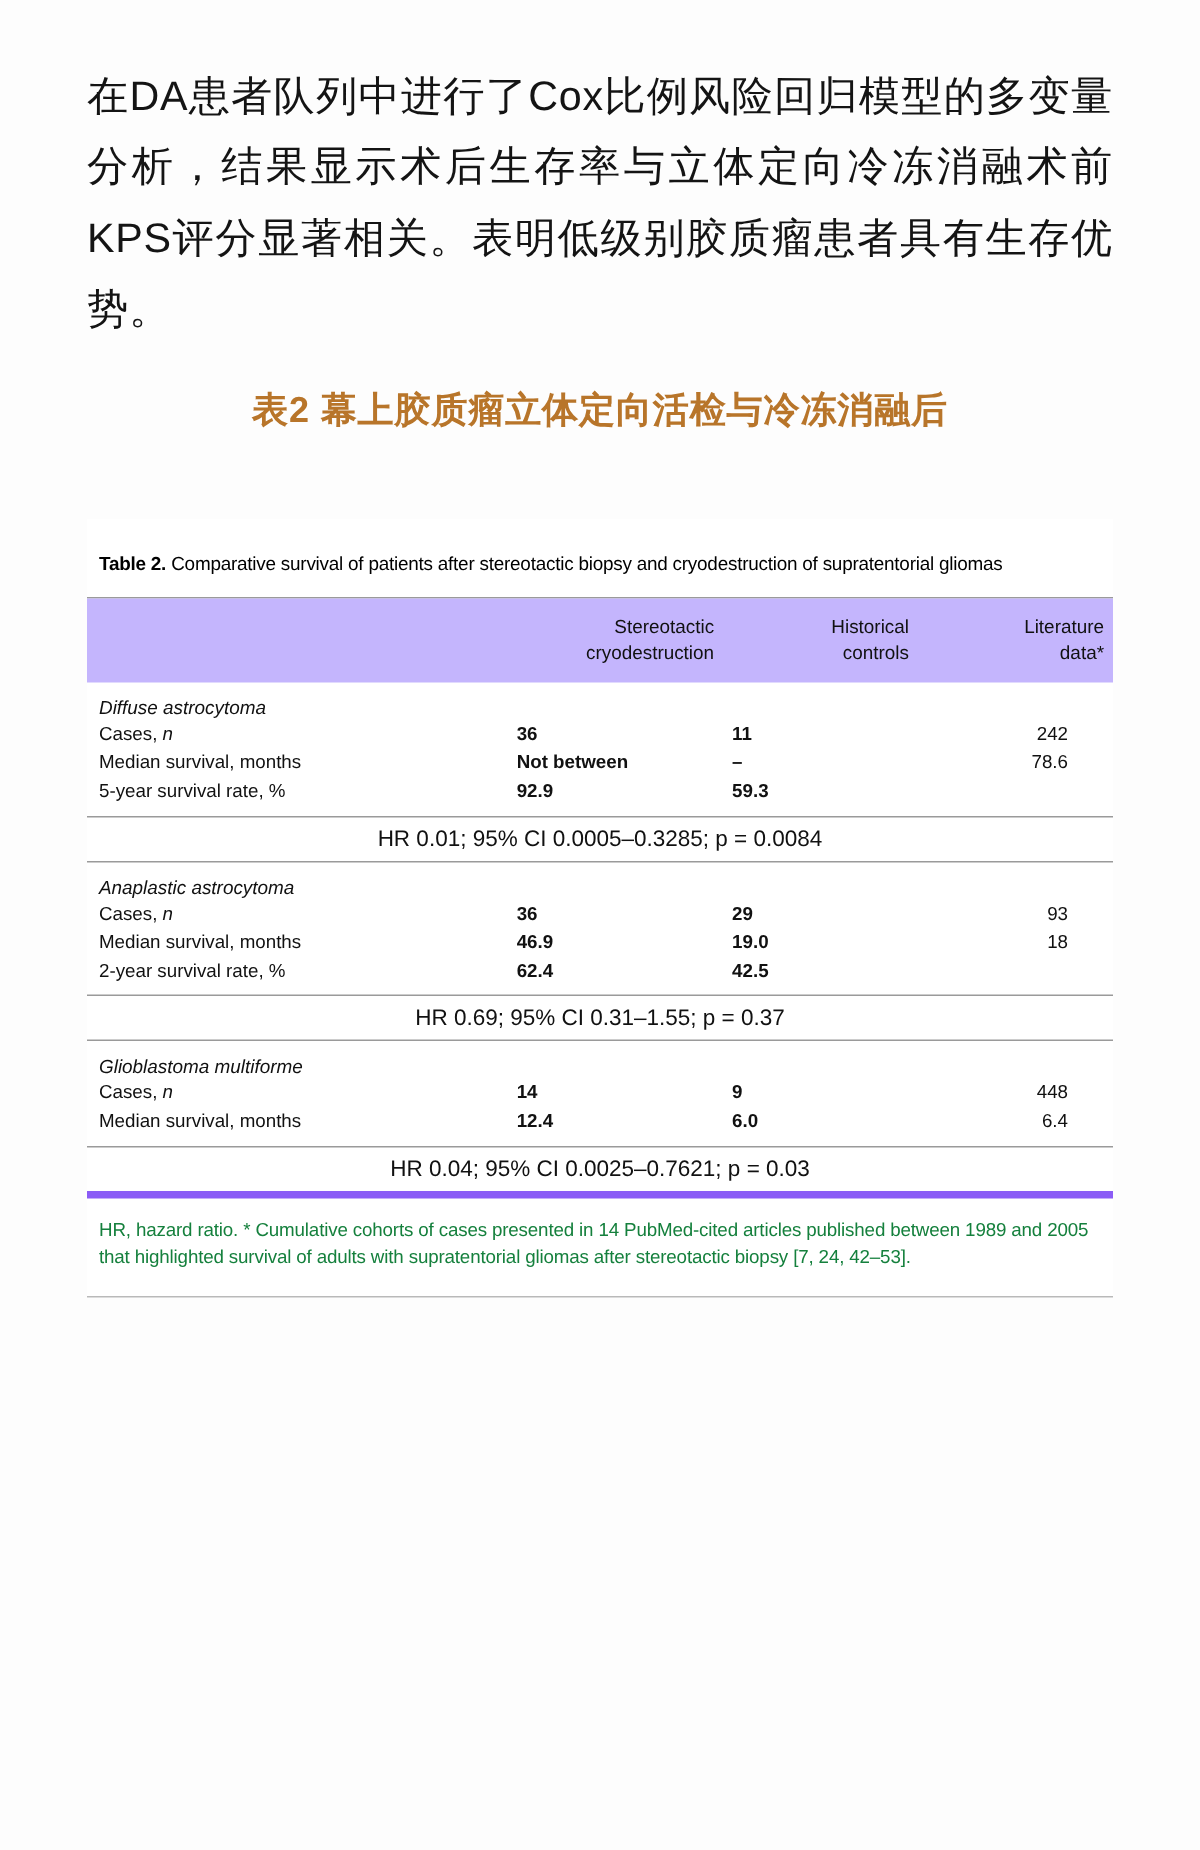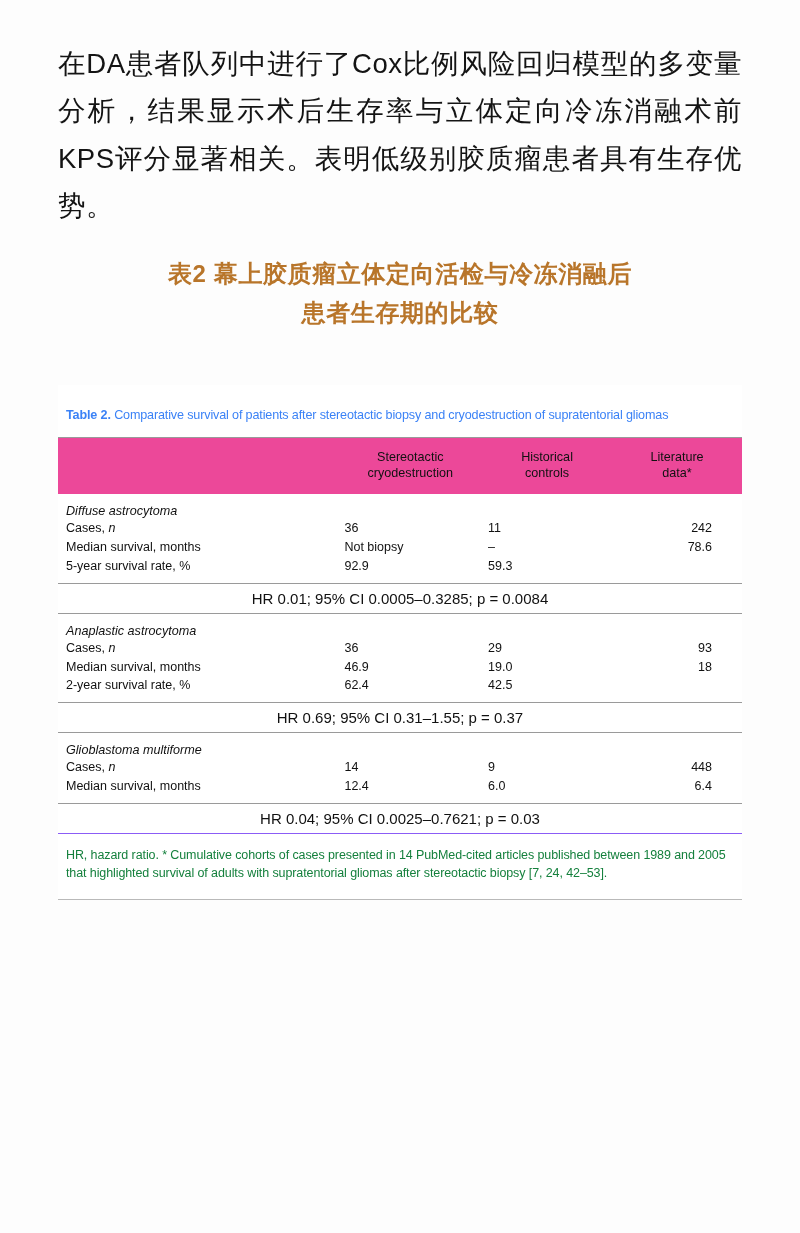--- a/index.html
+++ b/index.html
@@ -44,42 +44,42 @@
     letter-spacing: 0.6px;
   }
   .figure {
     margin: 52px 58px 0 58px;
     background: #ffffff;
     padding: 0;
   }
   .fig-caption {
     font-size: 12.6px;
     line-height: 1.42;
-    color: #3b82f6;
+    color: #000000;
     padding: 22px 8px 12px 8px;
     letter-spacing: -0.15px;
   }
   .fig-caption b {
     font-weight: bold;
   }
   table.data {
     border-collapse: collapse;
     width: 100%;
     font-size: 12.4px;
     color: #111;
     table-layout: fixed;
   }
   table.data col.c0 { width: 41%; }
   table.data col.c1 { width: 21%; }
   table.data col.c2 { width: 19%; }
   table.data col.c3 { width: 19%; }
 
   table.data thead th {
-    background: #ec4899;
-    text-align: center;
+    background: #c4b5fd;
+    text-align: right;
     font-weight: normal;
     vertical-align: top;
     padding: 11px 6px 12px 6px;
     line-height: 1.32;
     font-size: 12.6px;
   }
   table.data thead th.first {
     padding-left: 8px;
   }
   tr.group-head td {
@@ -87,34 +87,35 @@
     padding: 10px 6px 1px 8px;
     font-size: 12.6px;
   }
   tr.data-row td {
     padding: 1px 6px 1px 8px;
     line-height: 1.35;
     font-size: 12.5px;
   }
   tr.data-row td.num {
     padding-left: 6px;
+    font-weight: bold;
   }
   tr.data-row td.lit {
     text-align: right;
     padding-right: 30px;
   }
   tr.stat-row td {
     padding: 6px 6px 6px 6px;
     text-align: center;
     border-top: 1px solid #9a9a9a;
     border-bottom: 1px solid #9a9a9a;
     font-size: 15px;
   }
   tr.stat-row.last td {
-    border-bottom: 1px solid #8b5cf6;
+    border-bottom: 5px solid #8b5cf6;
     margin-top: 10px;
   }
   tr.spacer td { height: 7px; padding: 0; }
   .footnote {
     font-size: 12.5px;
     line-height: 1.46;
     padding: 12px 8px 0 8px;
     color: #15803d;
     letter-spacing: -0.1px;
   }
@@ -132,21 +133,20 @@
 </style>
 </head>
 <body>
 
 <div class="page">
 
   <p class="intro">在DA患者队列中进行了Cox比例风险回归模型的多变量分析，结果显示术后生存率与立体定向冷冻消融术前KPS评分显著相关。表明低级别胶质瘤患者具有生存优势。</p>
 
   <div class="table-title">
     <div>表2  幕上胶质瘤立体定向活检与冷冻消融后</div>
-    <div>患者生存期的比较</div>
   </div>
 
   <div class="figure">
 
     <div class="fig-caption">
       <b>Table 2.</b>
       <span>Comparative survival of patients after stereotactic biopsy and cryodestruction of supratentorial gliomas</span>
     </div>
 
     <hr class="table-top-rule">
@@ -181,21 +181,21 @@
           <td colspan="4">Diffuse astrocytoma</td>
         </tr>
         <tr class="data-row">
           <td><span>Cases, </span><span class="italic">n</span></td>
           <td class="num">36</td>
           <td class="num">11</td>
           <td class="lit">242</td>
         </tr>
         <tr class="data-row">
           <td><span>Median survival, months</span></td>
-          <td class="num">Not biopsy</td>
+          <td class="num">Not between</td>
           <td class="num">–</td>
           <td class="lit">78.6</td>
         </tr>
         <tr class="data-row">
           <td><span>5-year survival rate, %</span></td>
           <td class="num">92.9</td>
           <td class="num">59.3</td>
           <td class="lit"></td>
         </tr>
         <tr class="spacer">

